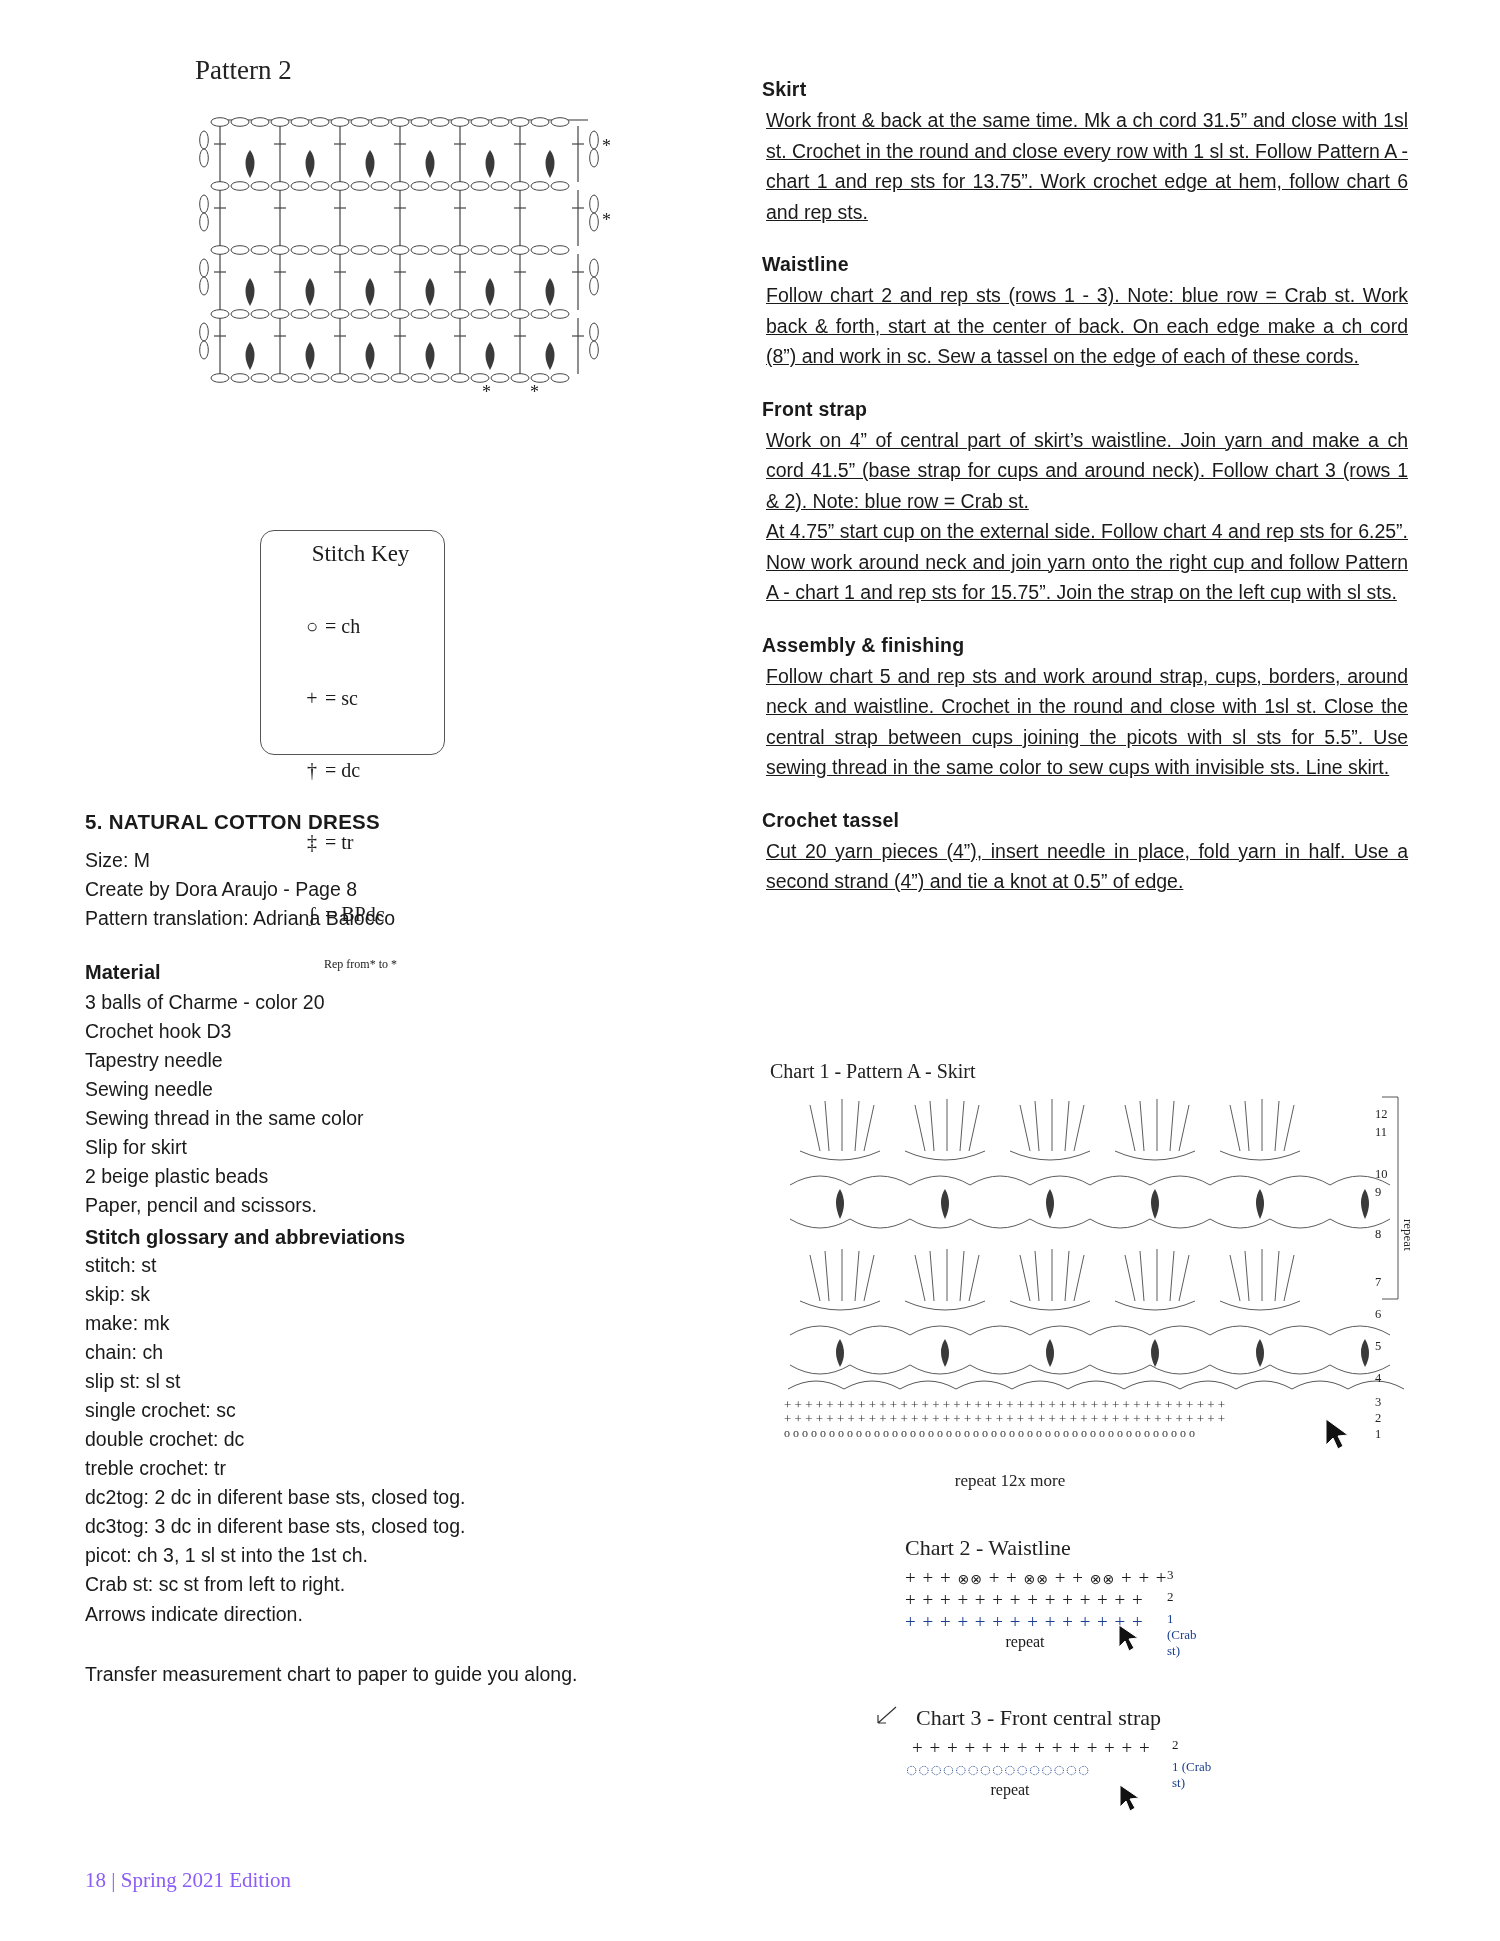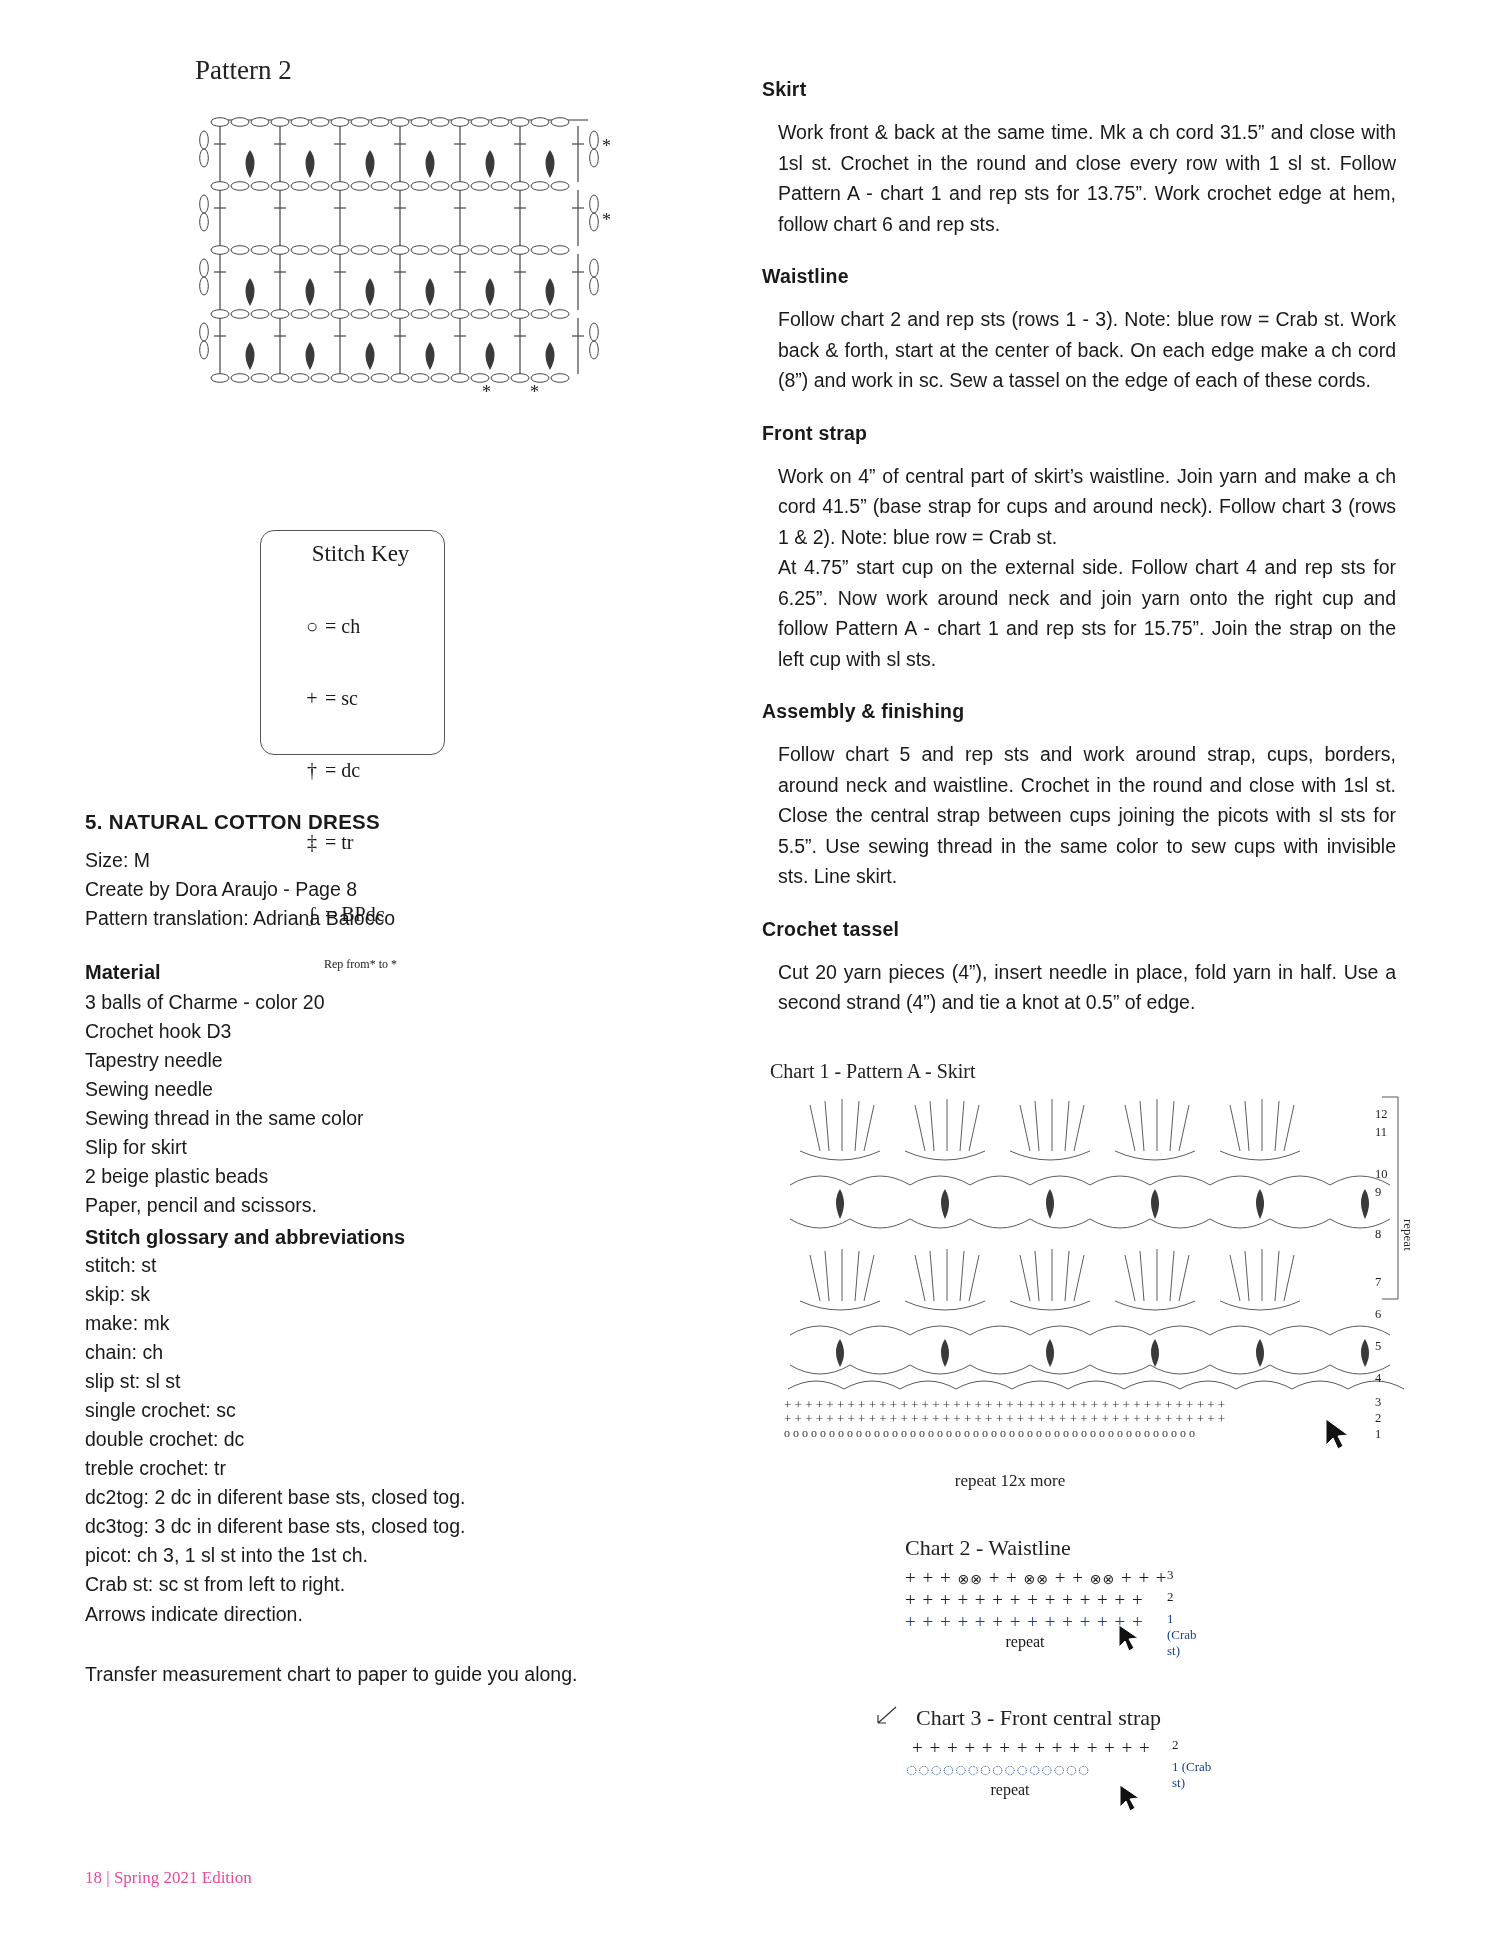--- a/index.html
+++ b/index.html
@@ -49,28 +49,28 @@
 
   .mat-head { font-weight:bold; font-size:20px; margin-top:28px; margin-bottom:4px; }
   .mat-line { font-size:19.5px; line-height:29px; }
   .gloss-head { font-weight:bold; font-size:20px; margin-top:6px; margin-bottom:2px; }
   .gloss-line { font-size:19.5px; line-height:29px; }
   .closing { font-size:19.5px; line-height:30px; margin-top:30px; text-align:justify; }
 
   .footer {
     position:absolute; left:85px; top:1868px;
     font-family:"Liberation Serif", serif;
-    font-size:17px; color:#ec4899;
+    font-size:21px; color:#8b5cf6;
   }
 
   
   .right-col { position:absolute; left:762px; top:78px; width:650px; }
   .rc-sec { margin-bottom:26px; }
   .rc-sec h3 { margin:0 0 2px 0; }
-  .rc-sec p { margin:16px; }
+  .rc-sec p { margin:4px;text-decoration:underline; }
 
   
   .chart1-wrap { position:absolute; left:770px; top:1060px; width:660px; }
   .chart-cap {
     font-family:"Liberation Serif", serif; font-size:20px; color:#222;
   }
   .chart1-box { position:relative; width:640px; height:380px; margin-top:6px; }
   .repeat-lbl {
     font-family:"Liberation Serif", serif; font-size:17px; color:#222;
     text-align:center; width:260px; margin-left:110px; margin-top:2px;

